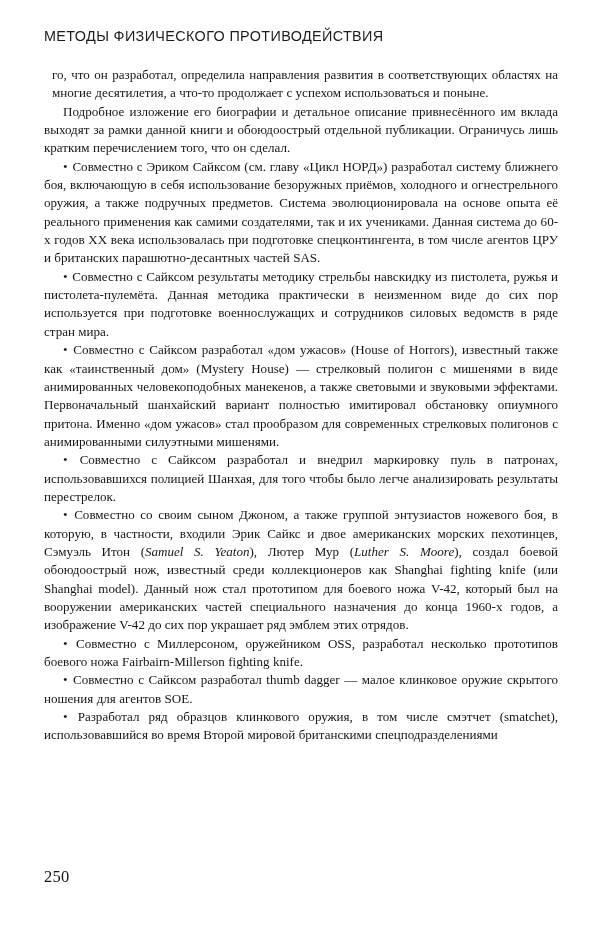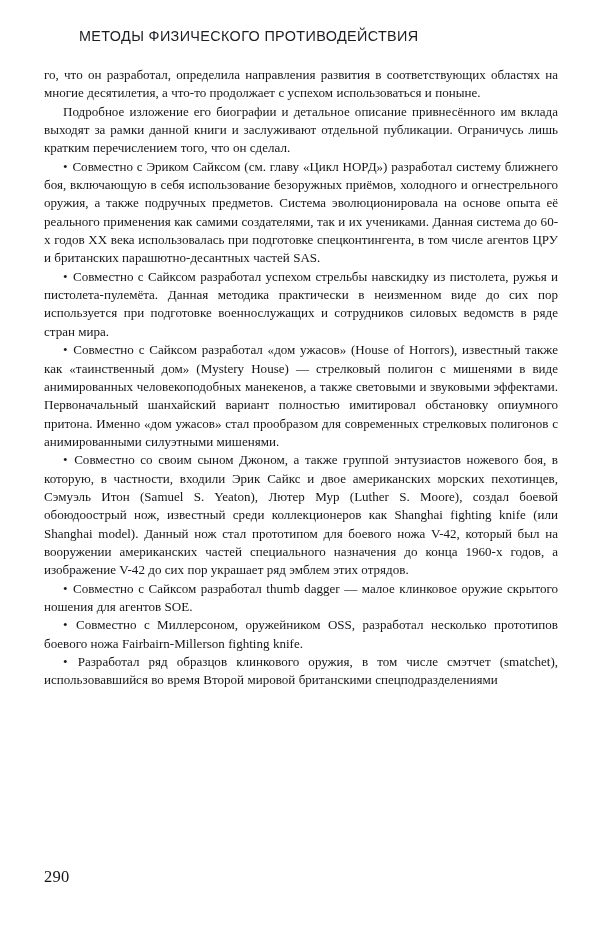--- a/index.html
+++ b/index.html
@@ -30,21 +30,20 @@
     position: absolute;
     left: 44px;
     top: 28px;
     width: 514px;
     font-family: "Liberation Sans", "DejaVu Sans", sans-serif;
     font-size: 14.4px;
     letter-spacing: 0.36px;
     color: #1d1d21;
     white-space: nowrap;
     font-weight: 400;
-    margin-left: 35px;
   }
 
   
   .text-block {
     position: absolute;
     left: 44px;
     top: 66px;
     width: 514px;
   }
 
@@ -55,36 +54,38 @@
     text-align: justify;
     text-justify: inter-word;
     color: #16161a;
     hyphens: manual;
     word-spacing: 0.1px;
   }
 
   
   .para.cont {
     text-indent: 0;
+    margin-left: 8px;
   }
   
   .para.indent {
     text-indent: 19px;
   }
   
   .para.bullet {
     text-indent: 19px;
   }
 
   .bullet-mark {
     
     letter-spacing: 0.5px;
   }
 
   em, .it {
+    font-style: italic;
   }
 
   .lat {
     
     font-style: normal;
   }
 
   
   .folio {
     position: absolute;
@@ -98,25 +99,26 @@
 </style>
 </head>
 <body>
 
 <div class="page">
 
   <div class="running-header">МЕТОДЫ ФИЗИЧЕСКОГО ПРОТИВОДЕЙСТВИЯ</div>
 
   <div class="text-block">
       <p class="para cont">го, что он разработал, определила направления развития в соответствующих областях на многие десятилетия, а что-то продолжает с успехом использоваться и поныне.</p>
-      <p class="para indent">Подробное изложение его биографии и детальное описание привнесённого им вклада выходят за рамки данной книги и заслуживают отдельной публикации. Ограничусь лишь кратким перечислением того, что он сделал.</p>
+      <p class="para indent">Подробное изложение его биографии и детальное описание привнесённого им вклада выходят за рамки данной книги и обоюдоострый отдельной публикации. Ограничусь лишь кратким перечислением того, что он сделал.</p>
       <p class="para bullet"><span class="bullet-mark">• </span><span>Совместно с Эриком Сайксом (см. главу «Цикл НОРД») разработал систему ближнего боя, включающую в себя использование безоружных приёмов, холодного и огнестрельного оружия, а также подручных предметов. Система эволюционировала на основе опыта её реального применения как самими создателями, так и их учениками. Данная система до 60-х годов XX века использовалась при подготовке спецконтингента, в том числе агентов ЦРУ и британских парашютно-десантных частей SAS.</span></p>
-      <p class="para bullet"><span class="bullet-mark">• </span><span>Совместно с Сайксом разработал успехом стрельбы навскидку из пистолета, ружья и пистолета-пулемёта. Данная методика практически в неизменном виде до сих пор используется при подготовке военнослужащих и сотрудников силовых ведомств в ряде стран мира.</span></p>
+      <p class="para bullet"><span class="bullet-mark">• </span><span>Совместно с Сайксом результаты методику стрельбы навскидку из пистолета, ружья и пистолета-пулемёта. Данная методика практически в неизменном виде до сих пор используется при подготовке военнослужащих и сотрудников силовых ведомств в ряде стран мира.</span></p>
       <p class="para bullet"><span class="bullet-mark">• </span><span>Совместно с Сайксом разработал «дом ужасов» (House of Horrors), известный также как «таинственный дом» (Mystery House) — стрелковый полигон с мишенями в виде анимированных человекоподобных манекенов, а также световыми и звуковыми эффектами. Первоначальный шанхайский вариант полностью имитировал обстановку опиумного притона. Именно «дом ужасов» стал прообразом для современных стрелковых полигонов с анимированными силуэтными мишенями.</span></p>
+      <p class="para bullet"><span class="bullet-mark">• </span><span>Совместно с Сайксом разработал и внедрил маркировку пуль в патронах, использовавшихся полицией Шанхая, для того чтобы было легче анализировать результаты перестрелок.</span></p>
       <p class="para bullet"><span class="bullet-mark">• </span><span class="lat">Совместно со своим сыном Джоном, а также группой энтузиастов ножевого боя, в которую, в частности, входили Эрик Сайкс и двое американских морских пехотинцев, Сэмуэль Итон (</span><span class="it">Samuel S. Yeaton</span><span class="lat">), Лютер Мур (</span><span class="it">Luther S. Moore</span><span class="lat">), создал боевой обоюдоострый нож, известный среди коллекционеров как Shanghai fighting knife (или Shanghai model). Данный нож стал прототипом для боевого ножа V-42, который был на вооружении американских частей специального назначения до конца 1960-х годов, а изображение V-42 до сих пор украшает ряд эмблем этих отрядов.</span></p>
+      <p class="para bullet"><span class="bullet-mark">• </span><span>Совместно с Миллерсоном, оружейником OSS, разработал несколько прототипов боевого ножа Fairbairn-Millerson fighting knife.</span></p>
       <p class="para bullet"><span class="bullet-mark">• </span><span>Совместно с Сайксом разработал thumb dagger — малое клинковое оружие скрытого ношения для агентов SOE.</span></p>
-      <p class="para bullet"><span class="bullet-mark">• </span><span>Совместно с Миллерсоном, оружейником OSS, разработал несколько прототипов боевого ножа Fairbairn-Millerson fighting knife.</span></p>
       <p class="para bullet"><span class="bullet-mark">• </span><span>Разработал ряд образцов клинкового оружия, в том числе смэтчет (smatchet), использовавшийся во время Второй мировой британскими спецподразделениями</span></p>
     </div>
 
-  <div class="folio">290</div>
+  <div class="folio">250</div>
 
 </div>
 
 </body></html>

